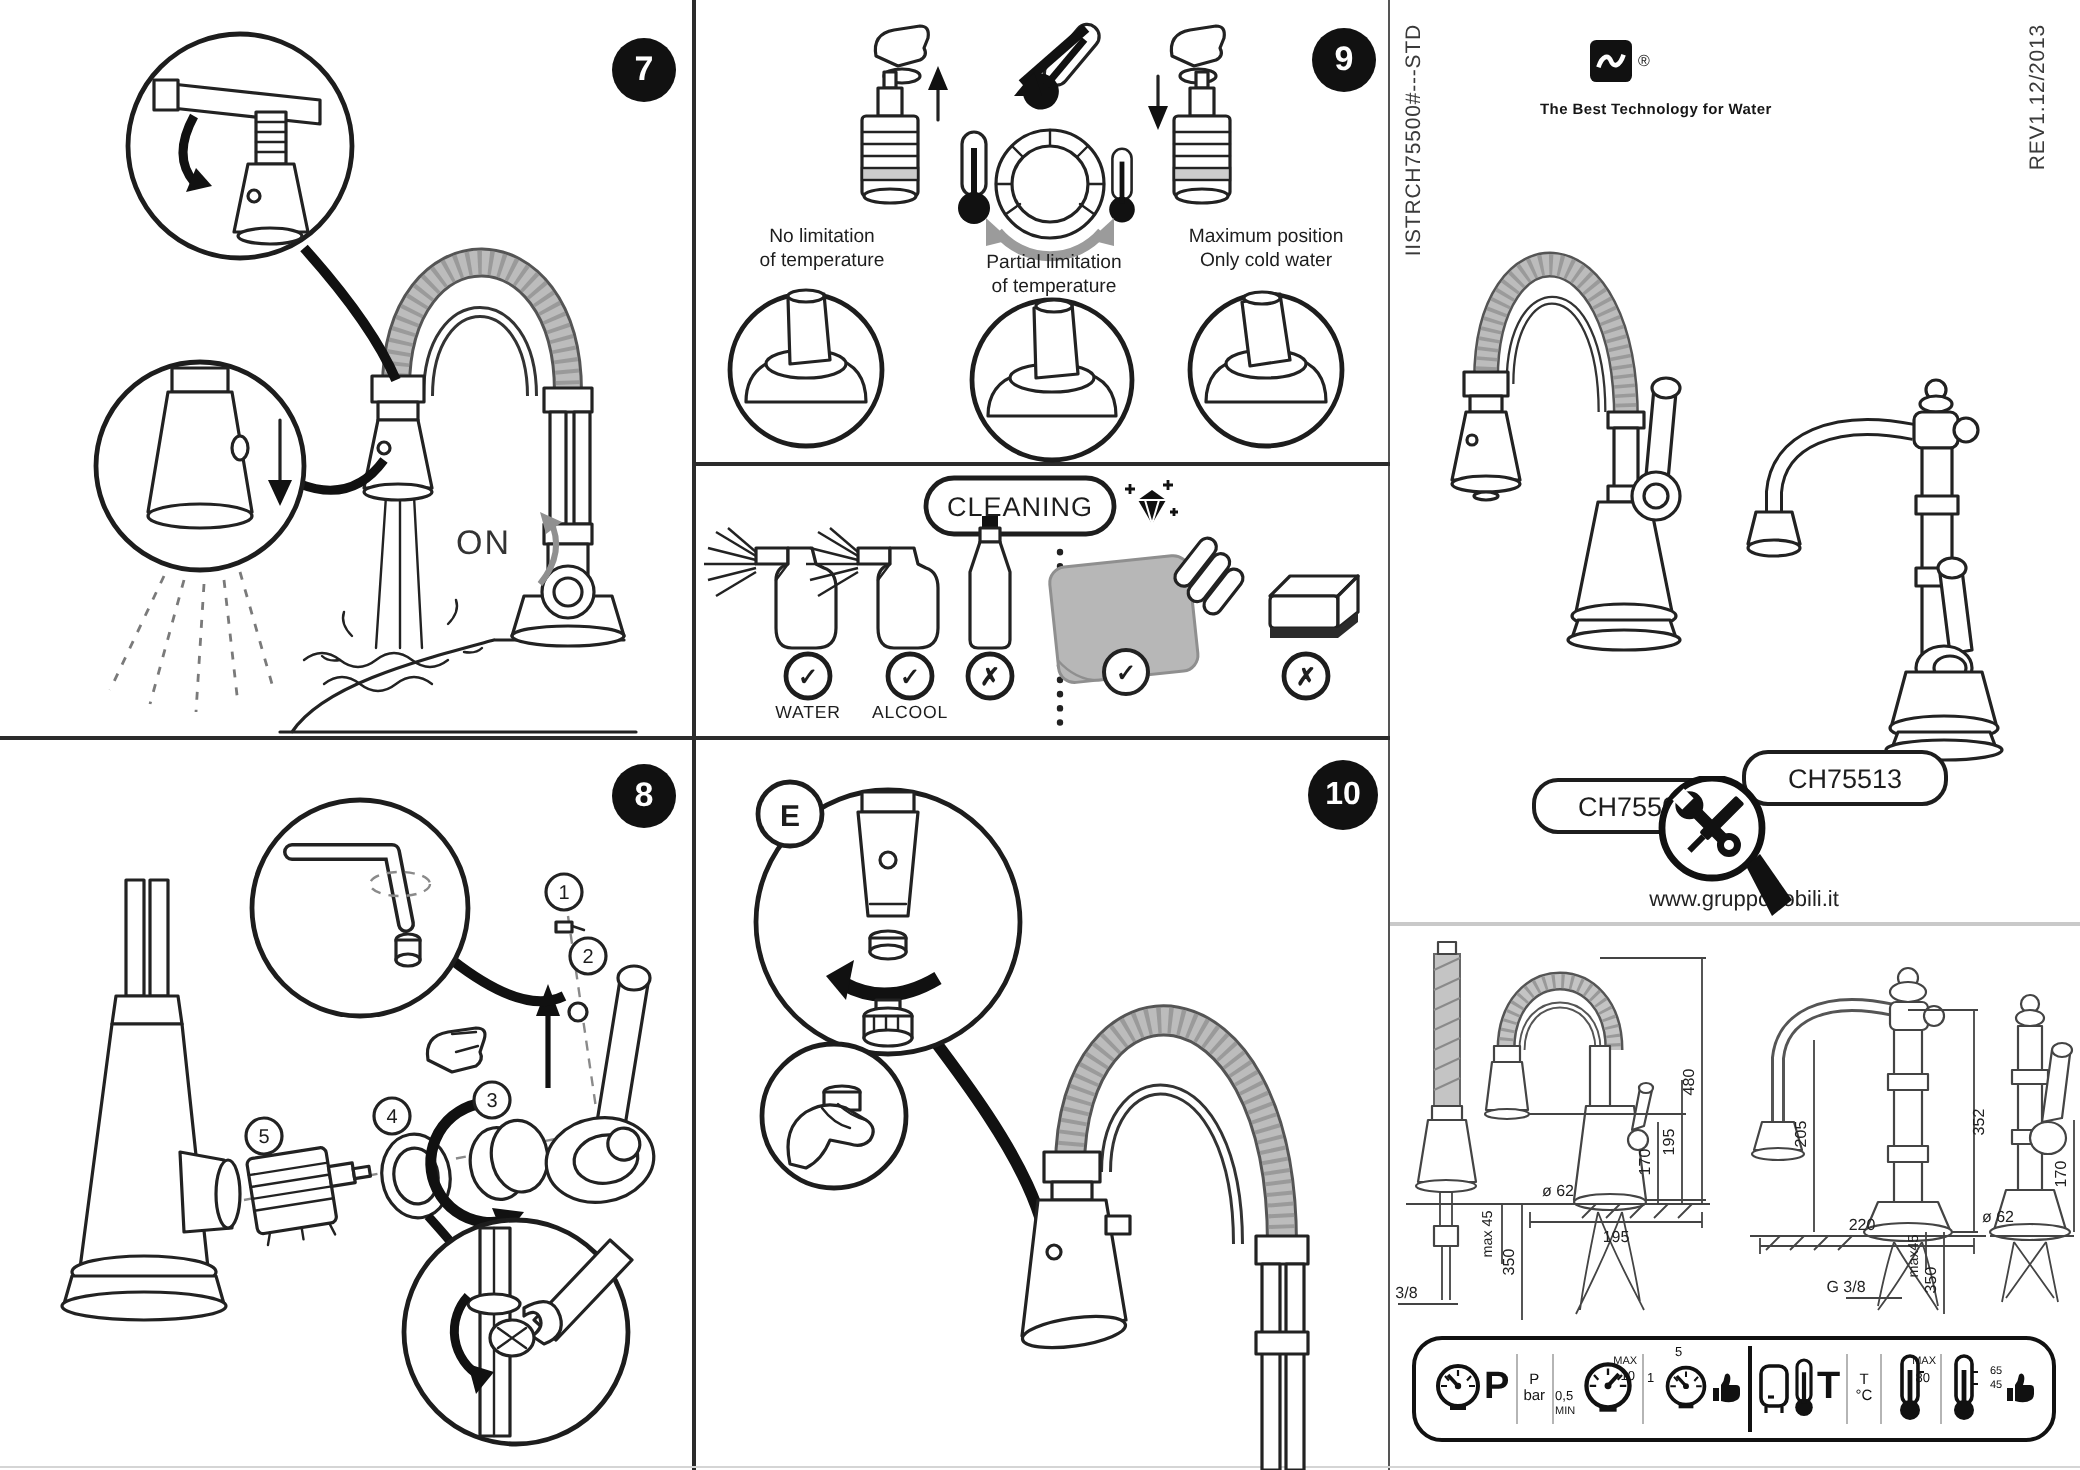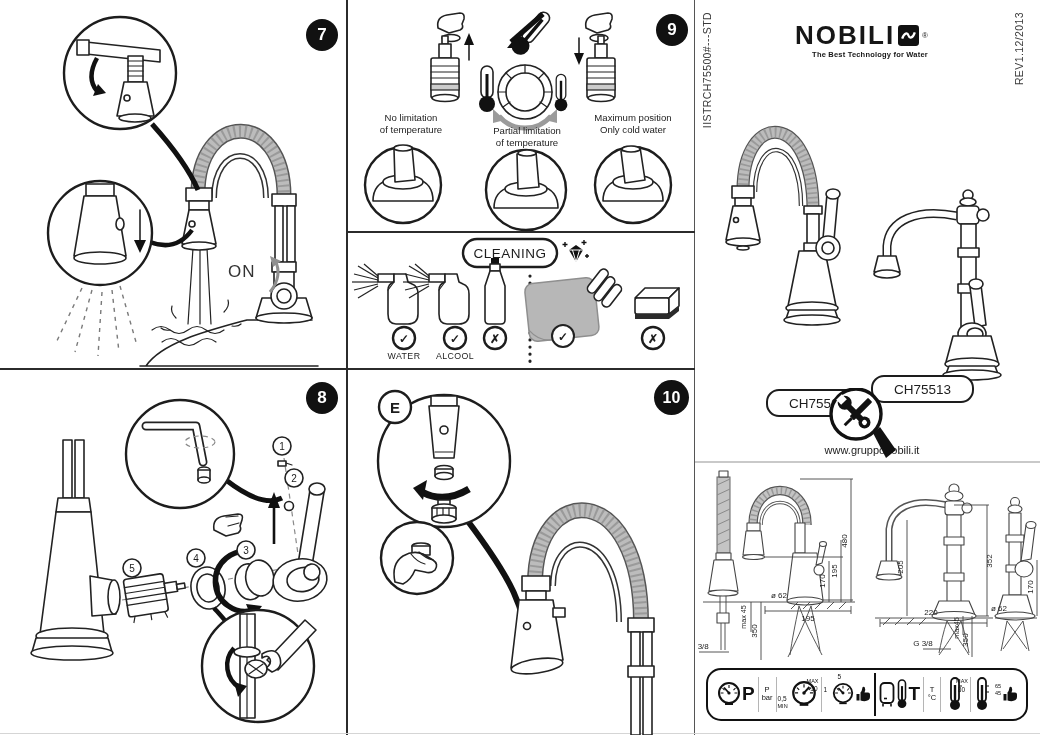--- a/index.html
+++ b/index.html
@@ -15,21 +15,21 @@
          font-weight:bold;font-size:17px;width:32px;height:32px;}
   
   .pill{position:absolute;border:2.2px solid #1d1d1d;border-radius:13px;height:24px;width:99px;
         display:flex;align-items:center;justify-content:center;font-size:13.5px;background:#fff;z-index:2;}
   .vtext{position:absolute;writing-mode:vertical-rl;transform:rotate(180deg);
          font-size:10.5px;color:#3a3a3a;letter-spacing:0.4px;}
   
   #logo-row{position:absolute;left:795px;top:20px;display:flex;align-items:center;gap:3px;}
   #logo-row .brand{font-weight:800;font-size:26px;letter-spacing:2px;color:#161616;}
   #logo-row sup{font-size:8px;vertical-align:top;}
-  #tagline{position:absolute;left:770px;top:50px;width:200px;text-align:center;
+  #tagline{position:absolute;left:770px;top:50px;width:200px;
            font-size:7.5px;font-weight:700;letter-spacing:0.2px;color:#161616;}
   #website{position:absolute;left:772px;top:444px;width:200px;text-align:center;
            font-size:11px;color:#222;}
   
   svg text{font-family:"Liberation Sans",sans-serif;fill:#1d1d1d;}
   .fw{fill:#fff;stroke:#222;stroke-width:1.6;stroke-linejoin:round;}
   .fw2{fill:#fff;stroke:#1d1d1d;stroke-width:2.4;}
   .ln{stroke:#222;stroke-width:1.6;fill:none;stroke-linecap:round;stroke-linejoin:round;}
   .thin{stroke-width:1.2;}
   .dsh{stroke:#8a8a8a;stroke-width:1.2;fill:none;stroke-dasharray:5 4;}
@@ -492,21 +492,20 @@
       <rect class="fw" x="296" y="264" width="9" height="103"></rect>
       <rect class="fw" x="281" y="298" width="26" height="11"></rect>
     </g>
   </svg>
   <div class="badge" style="left:654px;top:380px;width:35px;height:35px;font-size:16px;">10</div>
 
   <div class="vtext" style="left:701px;top:12px;">IISTRCH75500#---STD</div>
   <div class="vtext" style="left:1013px;top:12px;">REV1.12/2013</div>
 
   <div id="logo-row">
-    <span class="brand">NOBILI</span>
     <svg width="21" height="21" viewBox="0 0 20 20">
       <rect width="20" height="20" rx="3" fill="#111"></rect>
       <path d="M4,13 C6,7 9,7 10,10 C11,13 14,13 16,7" stroke="#fff" stroke-width="2.2" fill="none"></path>
     </svg>
     <sup>®</sup>
   </div>
   <div id="tagline">The Best Technology for Water</div>
 
   <svg class="abs" style="left:695px;top:88px" width="345" height="300" viewBox="0 0 345 300">
 

